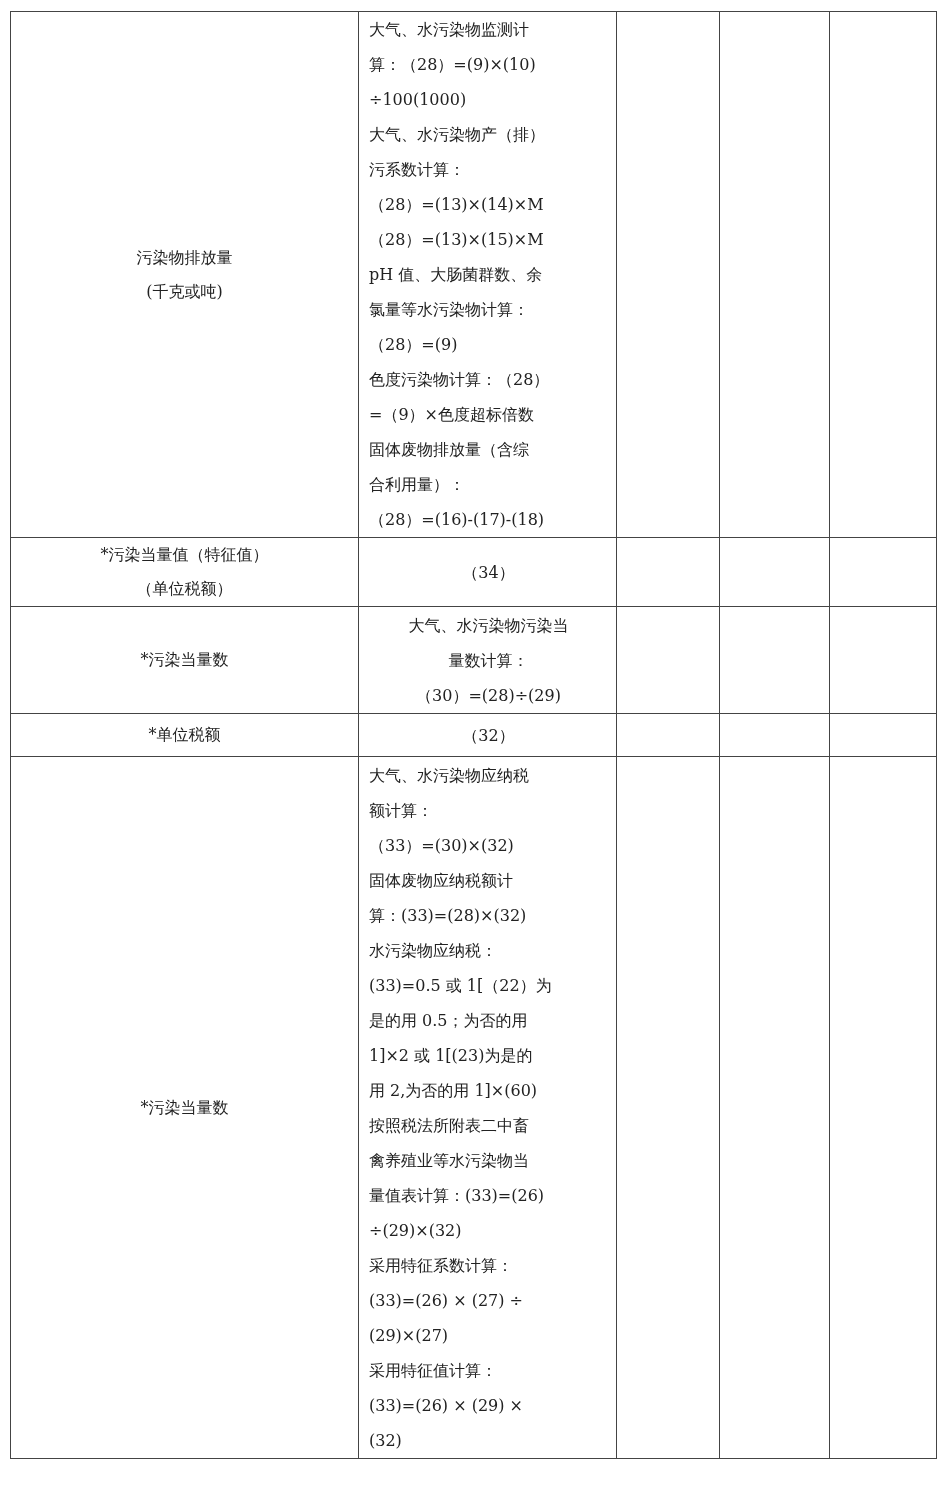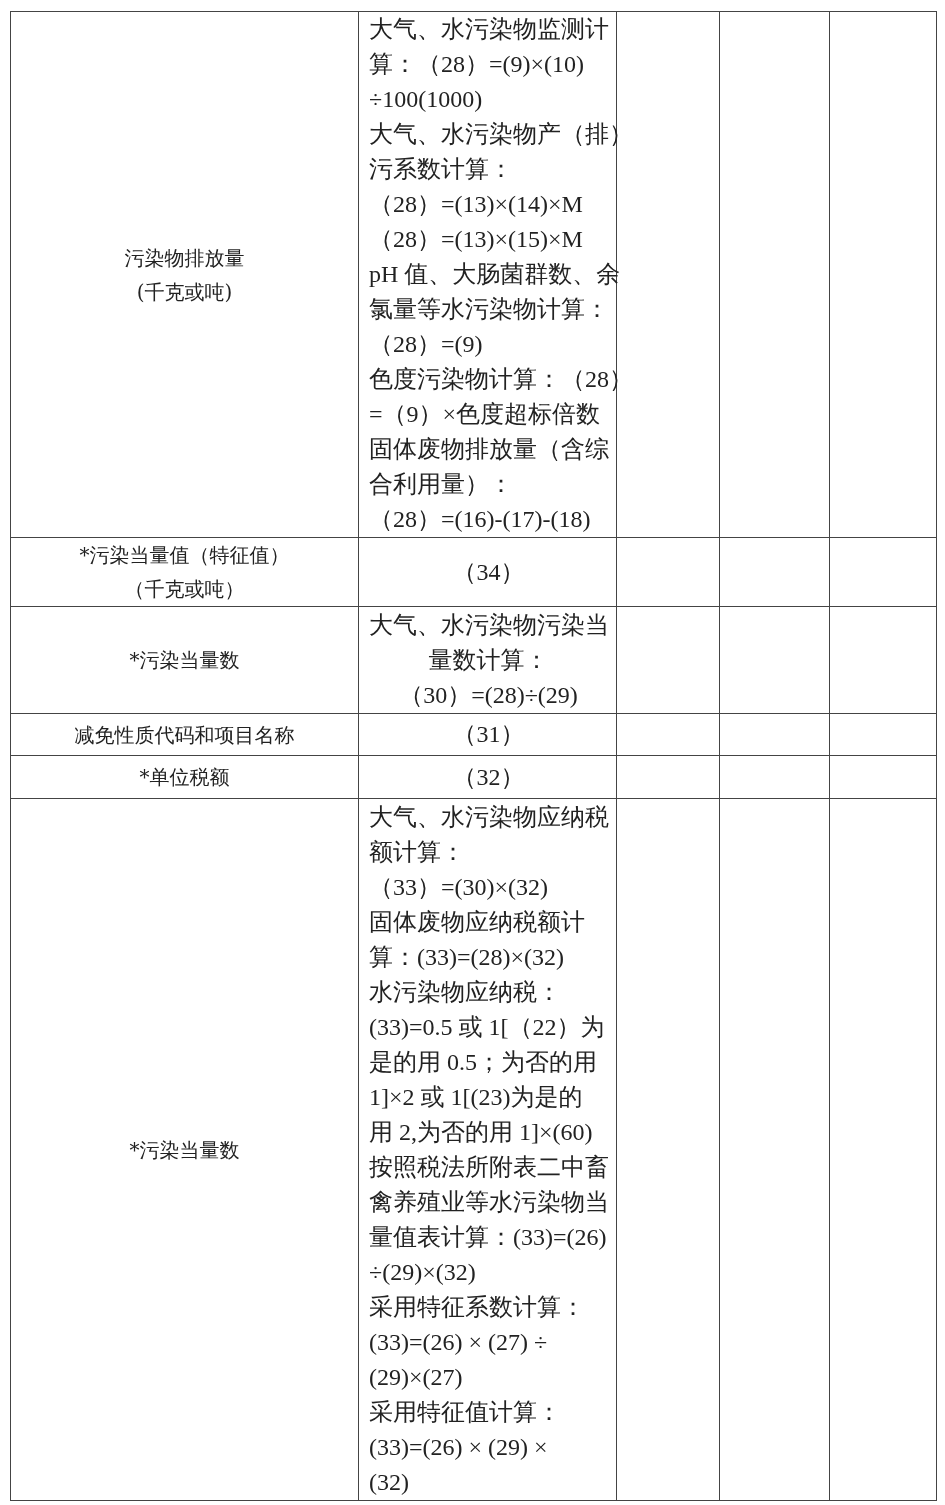--- a/index.html
+++ b/index.html
@@ -3,22 +3,22 @@
 <meta charset="utf-8">
 <style>
   html, body { margin: 0; padding: 0; background: #ffffff; }
   body { width: 945px; height: 1505px; position: relative; overflow: hidden;
          font-family: "DejaVu Serif", "Liberation Serif", serif; color: #222; }
   table.form { position: absolute; left: 10px; top: 11px; border-collapse: collapse;
                table-layout: fixed; width: 926px; }
   table.form td { border: 1.5px solid #444; padding: 0; vertical-align: middle; }
   col.c1 { width: 348px; } col.c2 { width: 258px; } col.c3 { width: 103px; }
   col.c4 { width: 110px; } col.c5 { width: 107px; }
-  .label { text-align: center; font-size: 20px; line-height: 34px; }
-  .formula { font-size: 24px; line-height: 35px; padding: 0 8px 0 10px !important; text-align: left; font-family: Liberation Serif, serif; }
+  .label { text-align: center; font-size: 16px; line-height: 34px; }
+  .formula { font-size: 16px; line-height: 35px; padding: 0 8px 0 10px !important; text-align: left; }
   .formula.center { text-align: center; }
   .line { display: block; white-space: nowrap; }
 </style>
 </head>
 <body>
 
 <table class="form">
   <colgroup>
       <col class="c1">
       <col class="c2">
@@ -49,48 +49,37 @@
           <span class="line">合利用量）：</span>
           <span class="line">（28）=(16)-(17)-(18)</span>
         </td>
         <td></td>
         <td></td>
         <td></td>
       </tr>
       <tr style="height: 68px;">
         <td class="label">
           <span class="line">*污染当量值（特征值）</span>
-          <span class="line">（千克或吨）</span>
+          <span class="line">（单位税额）</span>
         </td>
         <td class="formula center">
           <span class="line">（34）</span>
         </td>
         <td></td>
         <td></td>
         <td></td>
       </tr>
       <tr style="height: 107px;">
         <td class="label">
           <span class="line">*污染当量数</span>
         </td>
         <td class="formula center">
           <span class="line">大气、水污染物污染当</span>
           <span class="line">量数计算：</span>
           <span class="line">（30）=(28)÷(29)</span>
-        </td>
-        <td></td>
-        <td></td>
-        <td></td>
-      </tr>
-      <tr style="height: 42px;">
-        <td class="label">
-          <span class="line">减免性质代码和项目名称</span>
-        </td>
-        <td class="formula center">
-          <span class="line">（31）</span>
         </td>
         <td></td>
         <td></td>
         <td></td>
       </tr>
       <tr style="height: 43px; margin-left: 40px;">
         <td class="label">
           <span class="line">*单位税额</span>
         </td>
         <td class="formula center">

